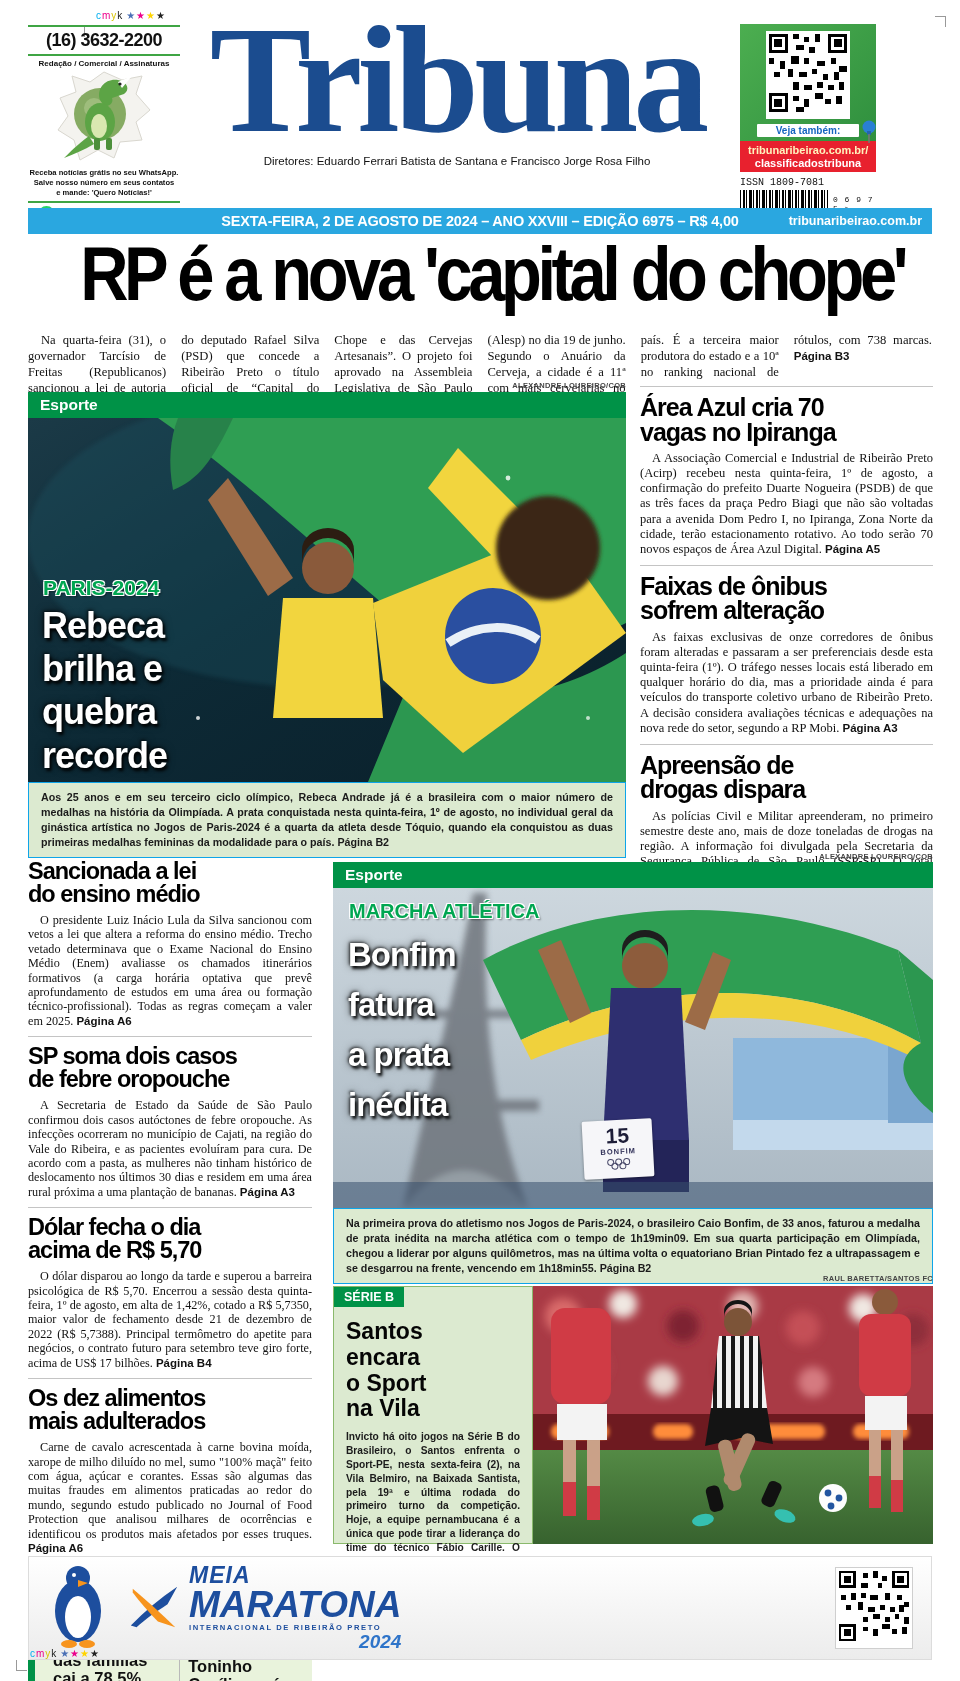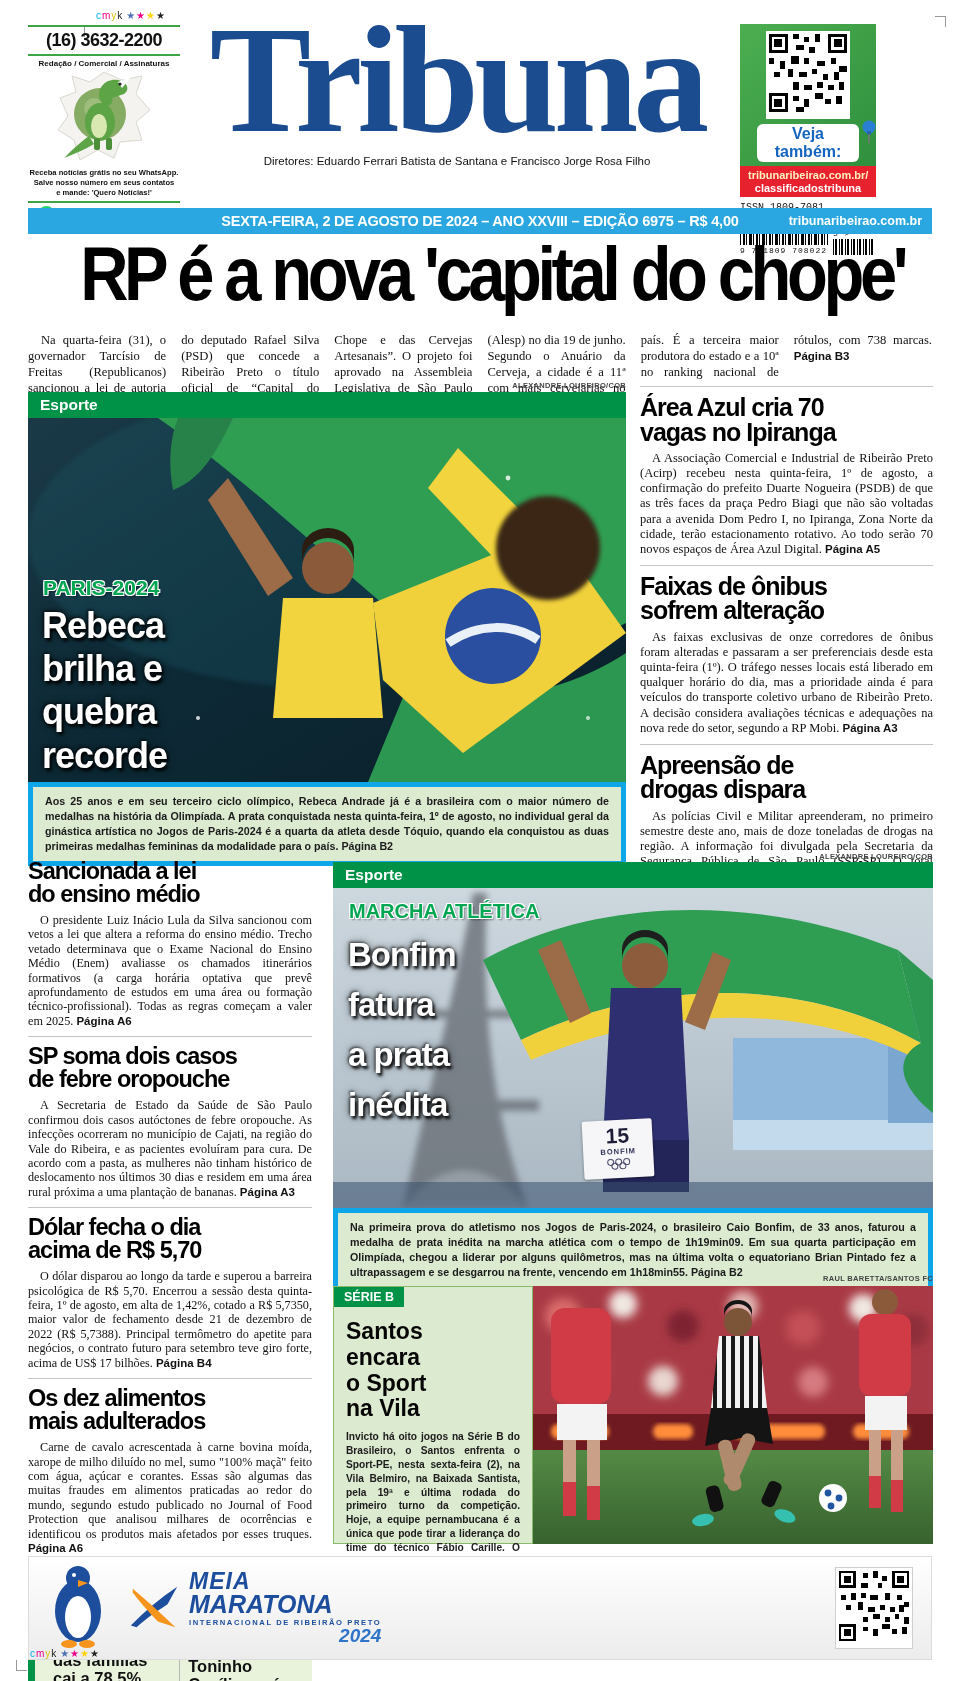--- a/index.html
+++ b/index.html
@@ -32,21 +32,21 @@
   .logo{font-family:"Liberation Serif",serif;font-weight:bold;color:#1b4c8f;
         font-size:152px;line-height:0.88;letter-spacing:-5px;}
   .tagline{font-family:"Liberation Serif",serif;font-weight:bold;font-size:25px;
            letter-spacing:0.5px;margin-top:0px;}
   .tag-light{color:#2fa3dc}.tag-dark{color:#1b4c8f}
   .directors{font-size:11.5px;margin-top:7px;color:#111;}
 
   .qr-panel{position:absolute;left:740px;top:24px;width:136px;}
   .qr-green{background:linear-gradient(135deg,#4cae50,#2c8c3c);padding:7px 9px 6px;position:relative;}
   .qr-white{background:#fff;width:78px;margin:0 auto;padding:3px;}
-  .veja{background:#fff;color:#1565c0;font-weight:bold;font-size:16px;border-radius:6px;
+  .veja{background:#fff;color:#1565c0;font-weight:bold;font-size:10px;border-radius:1px;
         margin:5px 8px 0;padding:1px 0;text-align:center;}
   .red-strip{background:#e8212e;color:#fff;font-weight:bold;font-size:11px;line-height:1.15;
              text-align:center;padding:3px 8px;margin:4px -9px -6px;}
   .red-strip .l1{color:#fff3bd;display:block;}
   .red-strip .l2{color:#ffffff;display:block;}
   .pushpin{position:absolute;right:-2px;top:96px;}
   .issn{font-family:"Liberation Mono",monospace;font-size:10px;margin:5px 0 2px;text-align:left;}
   .barcode-row{display:flex;gap:5px;align-items:flex-end;}
   .bc-main{width:88px;height:30px;background:repeating-linear-gradient(90deg,
        #000 0 1px,#fff 1px 3px,#000 3px 5px,#fff 5px 6px,#000 6px 7px,#fff 7px 9px,
@@ -82,21 +82,21 @@
   .rebeca-box{position:absolute;left:28px;top:392px;width:598px;}
   .photo{position:relative;overflow:hidden;}
   .rebeca-photo{height:364px;background:#0c2733;}
   .photo svg.bgart{position:absolute;left:0;top:0;}
   .kicker{position:absolute;font-weight:bold;color:#00a651;
           text-shadow:1px 1px 0 #fff,-1px -1px 0 #fff,1px -1px 0 #fff,-1px 1px 0 #fff,2px 2px 2px rgba(0,0,0,.4);}
   .rebeca-kicker{left:15px;top:158px;font-size:21px;}
   .photo-headline{position:absolute;font-weight:bold;color:#fff;letter-spacing:-1px;
           text-shadow:2px 3px 3px rgba(0,0,0,.9),-1px -1px 3px rgba(0,0,0,.7),0 0 8px rgba(0,0,0,.6);}
   .rebeca-headline{left:14px;top:186px;font-size:36px;line-height:1.2;}
-  .caption-box{background:#dcead0;border:5px solid #0ea5e9;padding:7px 12px;
+  .caption-box{background:#dcead0;border:1px solid #0ea5e9;padding:7px 12px;
                font-size:10.7px;font-weight:bold;line-height:1.4;color:#1b1b1b;text-align:justify;}
 
   
   .rcol{position:absolute;left:640px;top:386px;width:293px;border-top:1px solid #c4c4c4;}
   .lcol{position:absolute;left:28px;top:856px;width:284px;}
   .art{padding:6px 0 8px;border-bottom:1px solid #c4c4c4;}
   .lcol .art:first-child{padding-top:2px;}
   .rcol .art:last-child,.lcol .art:last-of-type{border-bottom:none;}
   .art h2{margin:2px 0 7px;font-size:25px;line-height:0.98;letter-spacing:-1px;color:#000;}
   .lcol .art h2{font-size:23.5px;}
@@ -134,21 +134,21 @@
   .santos-body{margin:8px 12px 0;font-size:10.2px;font-weight:bold;line-height:1.36;text-align:justify;color:#1b1b1b;}
   .santos-photo{position:absolute;left:200px;top:0;width:400px;height:258px;background:#a93a45;overflow:hidden;}
 
   
   .ad{position:absolute;left:28px;top:1556px;width:904px;height:104px;box-sizing:border-box;
       background:linear-gradient(#ffffff,#ececec);border:1px solid #dcdcdc;
       display:flex;align-items:center;gap:16px;padding:0 18px;}
   .mm-logo{display:flex;align-items:center;gap:6px;}
   .mm-text{color:#1d4e9e;font-style:italic;font-weight:bold;line-height:0.95;}
   .mm-l1{font-size:23px;letter-spacing:1px;}
-  .mm-l2{font-size:25px;letter-spacing:0;}
+  .mm-l2{font-size:37px;letter-spacing:0;}
   .mm-sub{font-size:7.6px;font-style:normal;letter-spacing:1.6px;font-weight:bold;margin-top:2px;}
   .mm-year{font-size:19px;color:#2e74c9;text-align:right;margin-top:1px;}
   .ad-cta{flex:1;text-align:center;}
   .ad-cta-line{color:#e61e25;font-weight:bold;font-style:italic;font-size:29px;letter-spacing:0;
       text-shadow:1px 1px 0 #fff,2px 2px 2px rgba(120,0,0,.35);}
   .ad-url{display:inline-block;background:#1d4e9e;color:#fff;font-weight:bold;font-size:23px;
       letter-spacing:1px;padding:3px 20px;border-radius:5px;margin-top:4px;}
   .ad-qr{background:#fff;border:1px solid #cfcfcf;padding:3px;}
 
   .marks-bottom{left:30px;top:1648px;}

